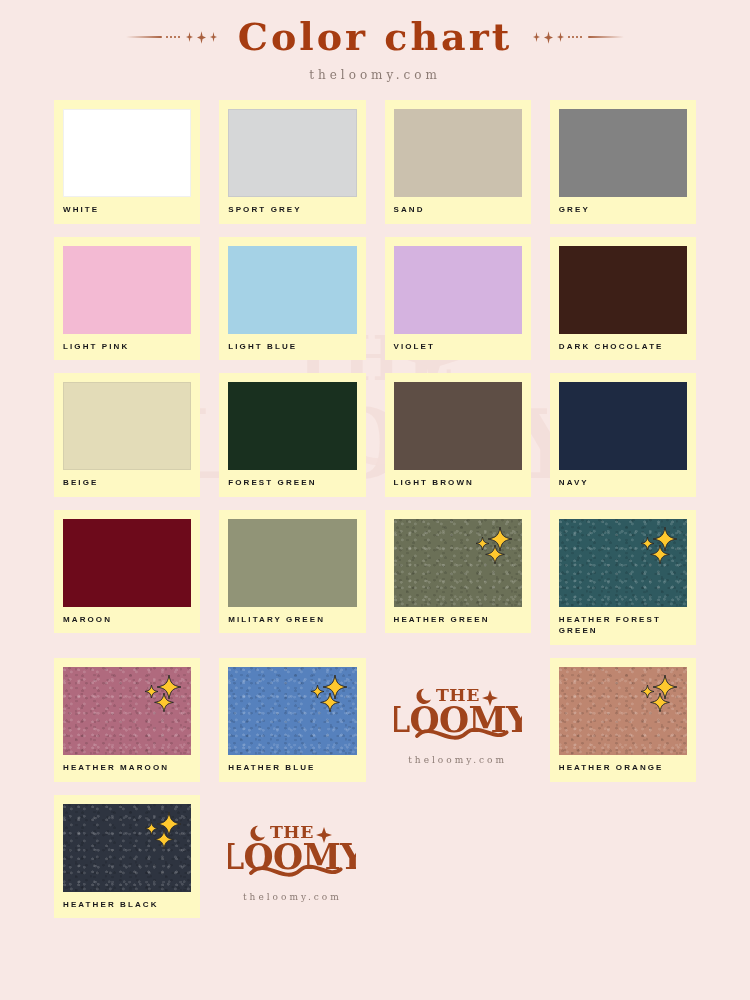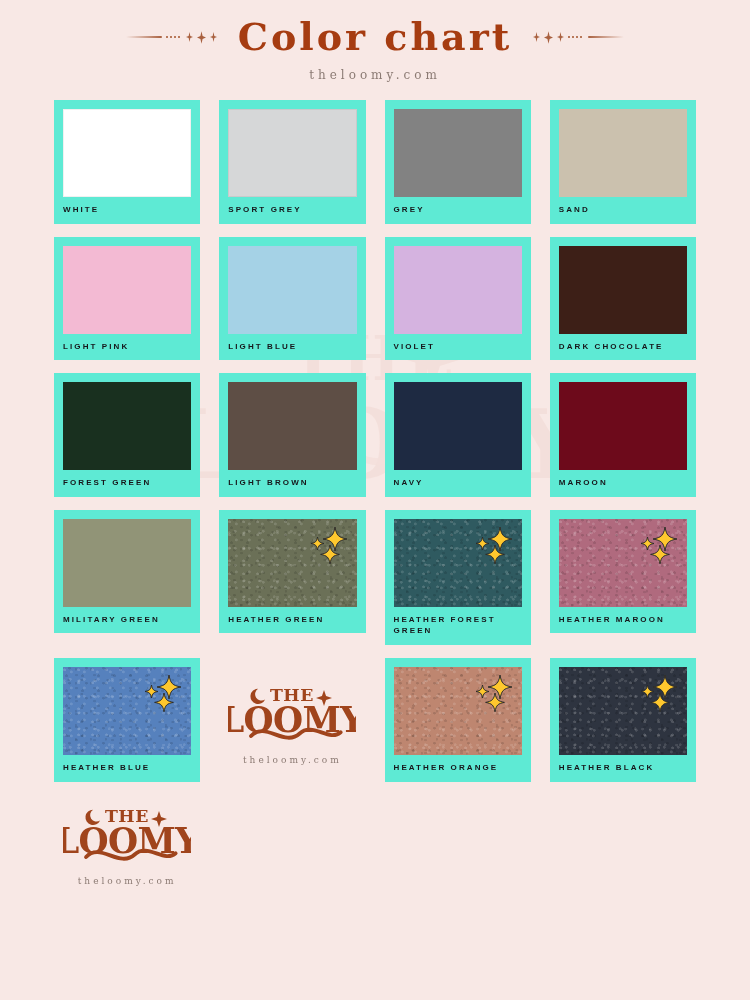--- a/index.html
+++ b/index.html
@@ -44,21 +44,21 @@
 
   
   .grid{
     position:relative;z-index:2;
     margin:18px auto 0;width:642px;
     display:grid;grid-template-columns:repeat(4,1fr);
     column-gap:19px;row-gap:13px;
   }
   .cell{display:flex;align-items:flex-start;justify-content:center;}
   .card{
-    background:#5eead4;
+    background:#fef9c3;
     width:100%;
     padding:9px 9px 8px 9px;
     box-sizing:border-box;
     display:flex;flex-direction:column;
   }
   .sw{
     width:100%;height:88px;position:relative;overflow:hidden;
   }
   .sw.bordered{box-shadow:inset 0 0 0 1px rgba(0,0,0,.06);}
   .label{
@@ -161,36 +161,36 @@
     <div class="cell">
     <div class="card">
       <div class="sw  bordered" style="background:#D6D7D8">
         
       </div>
       <div class="label">SPORT GREY</div>
     </div>
     </div>
     <div class="cell">
     <div class="card">
+      <div class="sw  " style="background:#CBC1AE">
+        
+      </div>
+      <div class="label">SAND</div>
+    </div>
+    </div>
+    <div class="cell">
+    <div class="card">
       <div class="sw  " style="background:#828282">
         
       </div>
       <div class="label">GREY</div>
     </div>
     </div>
     <div class="cell">
     <div class="card">
-      <div class="sw  " style="background:#CBC1AE">
-        
-      </div>
-      <div class="label">SAND</div>
-    </div>
-    </div>
-    <div class="cell">
-    <div class="card">
       <div class="sw  " style="background:#F3BAD3">
         
       </div>
       <div class="label">LIGHT PINK</div>
     </div>
     </div>
     <div class="cell">
     <div class="card">
       <div class="sw  " style="background:#A5D2E6">
         
@@ -205,20 +205,28 @@
       </div>
       <div class="label">VIOLET</div>
     </div>
     </div>
     <div class="cell">
     <div class="card">
       <div class="sw  " style="background:#3D1F17">
         
       </div>
       <div class="label">DARK CHOCOLATE</div>
+    </div>
+    </div>
+    <div class="cell">
+    <div class="card">
+      <div class="sw  bordered" style="background:#E3DCB8">
+        
+      </div>
+      <div class="label">BEIGE</div>
     </div>
     </div>
     <div class="cell">
     <div class="card">
       <div class="sw  " style="background:#19301F">
         
       </div>
       <div class="label">FOREST GREEN</div>
     </div>
     </div>

